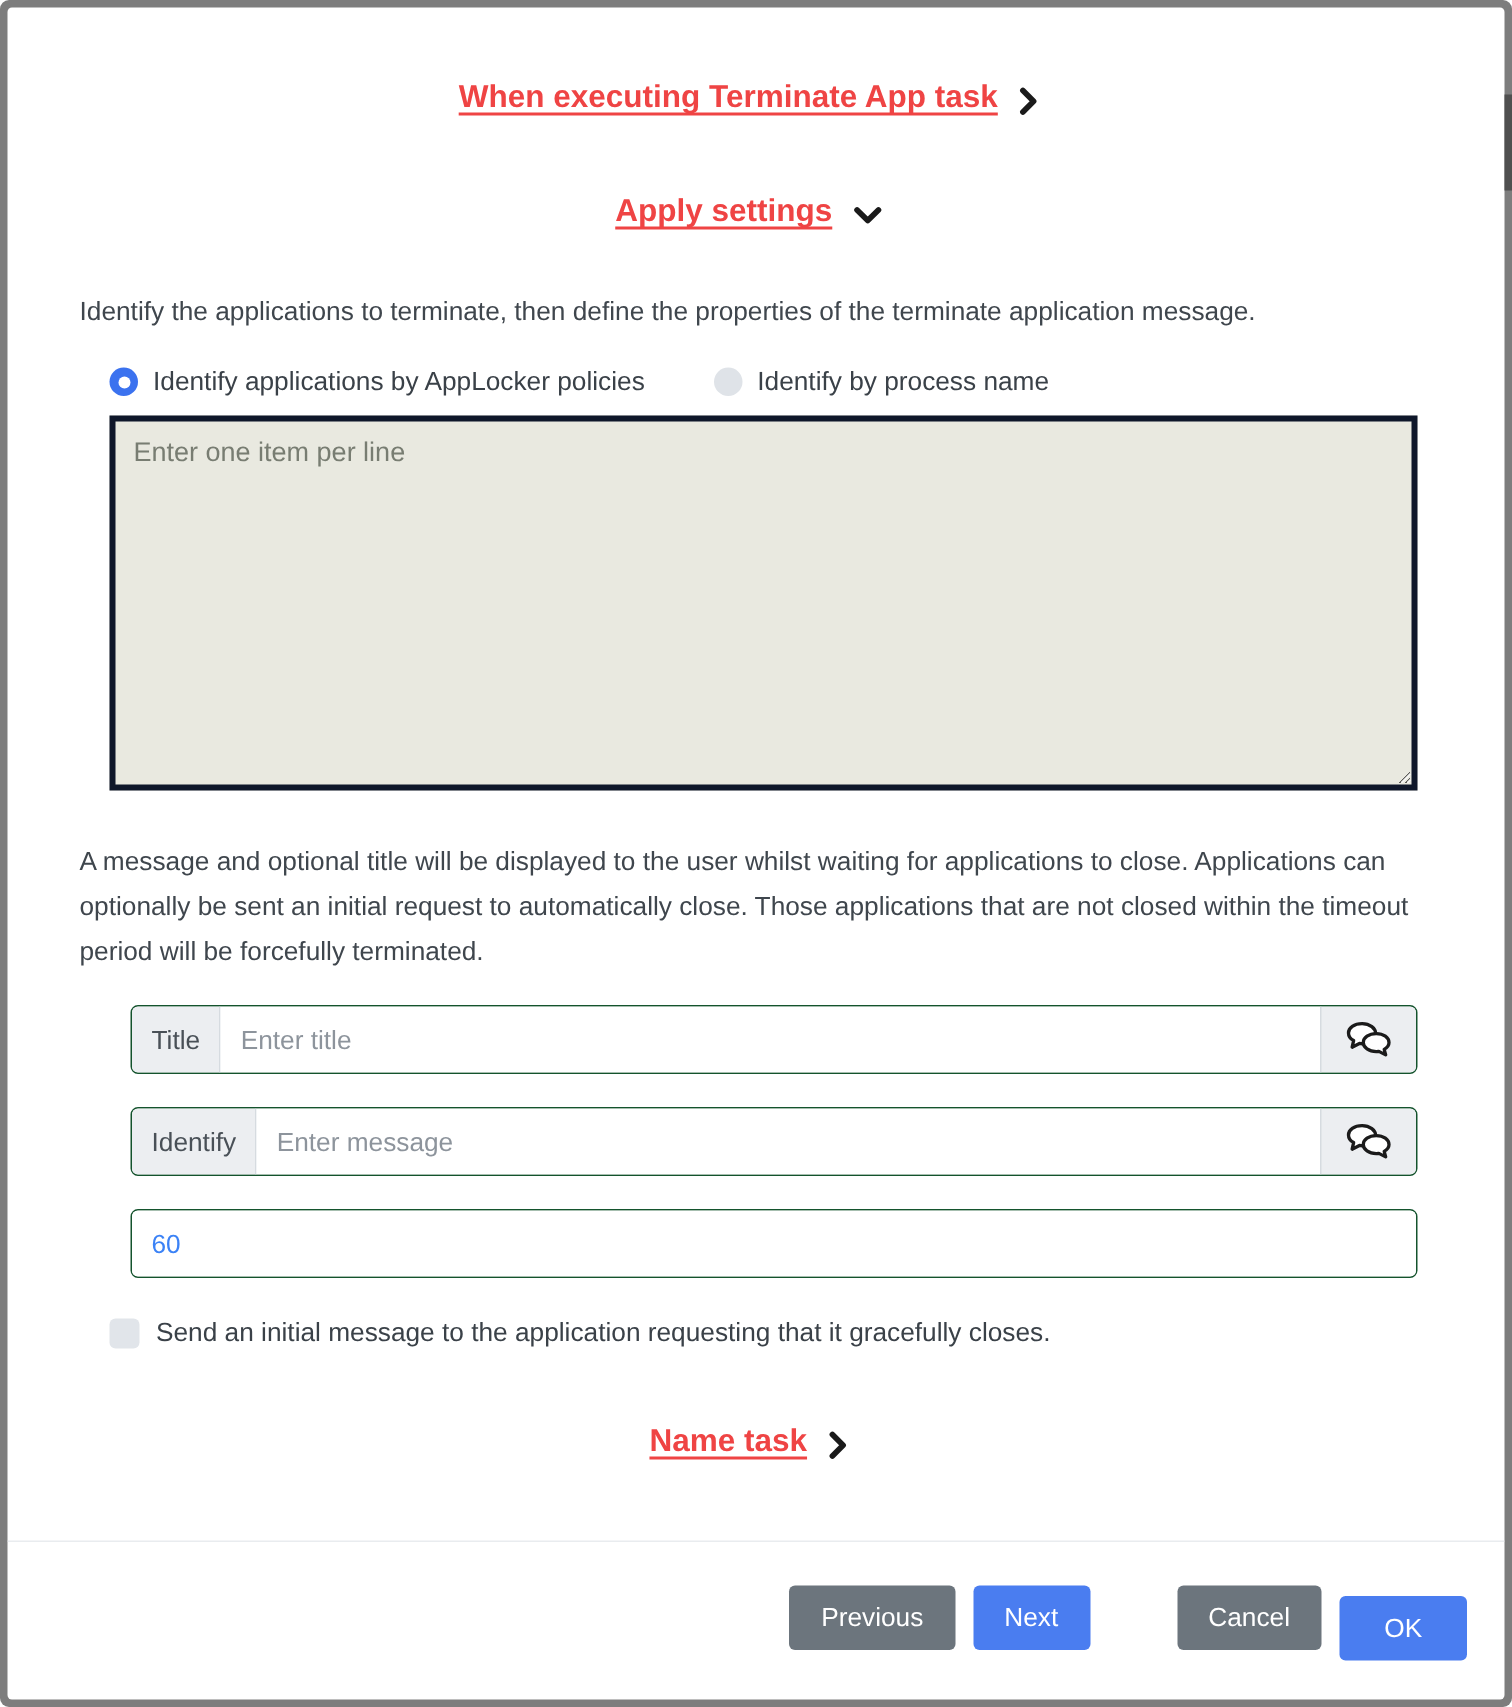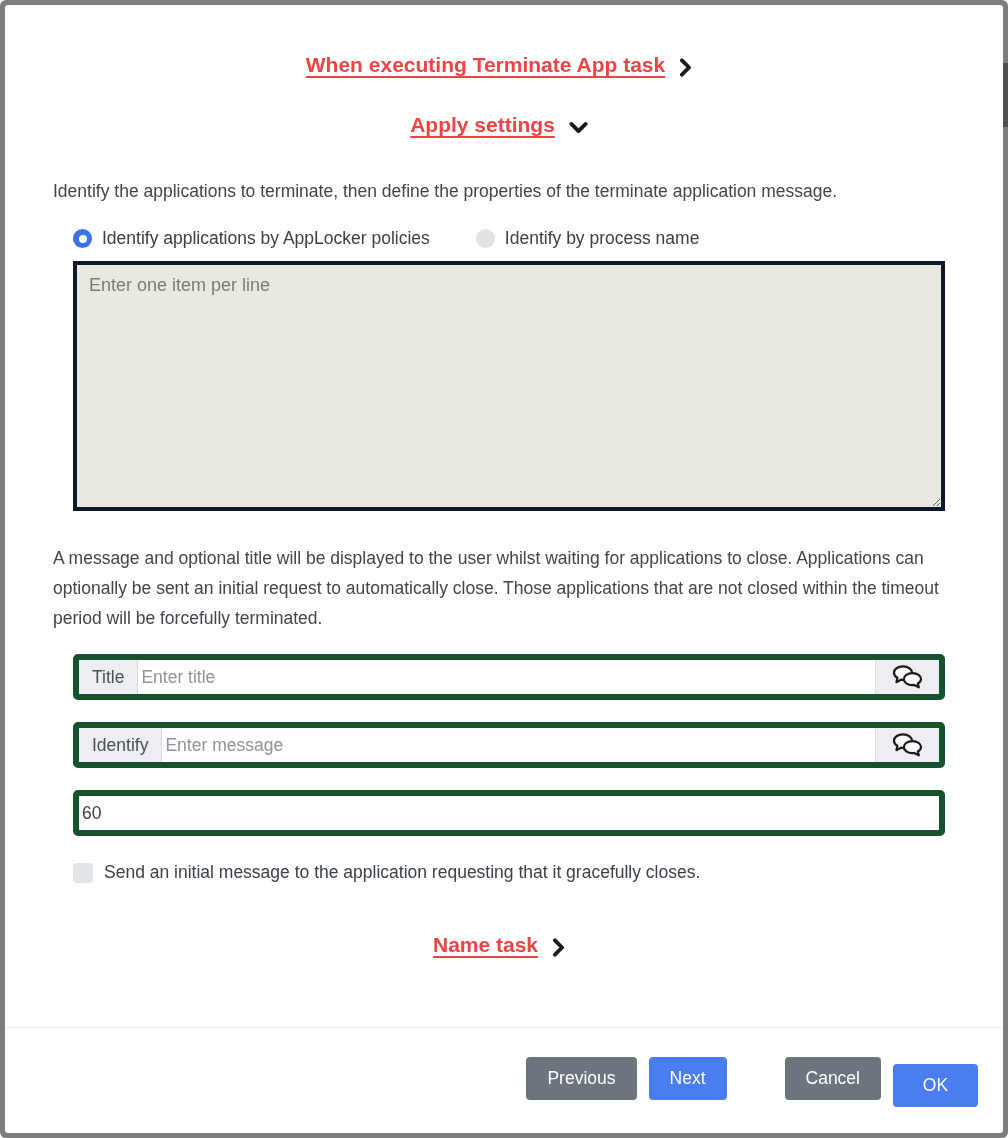--- a/index.html
+++ b/index.html
@@ -11,21 +11,21 @@
   .dialog { position:relative; width:100%; height:100%; background:#fff;
             border-radius:3px; display:flex; flex-direction:column; overflow:hidden; }
 
   .scroll-thumb { position:absolute; right:0; top:63px; width:5px; height:64px;
                   background:#4f4f4f; z-index:5; }
 
   .content { flex:1 1 auto; padding:0 58px 0 48px; color:#3a4148; }
 
   .center-link-row { display:flex; justify-content:center; align-items:center; gap:14px; }
   .row-header { margin-top:48px; }
-  .row-apply  { margin-top:36px; }
+  .row-apply  { margin-top:52px; }
   .row-name   { margin-top:50px; }
 
   a.nav-link { color:#ef4444; font-weight:bold; font-size:21px; text-decoration:underline;
                text-underline-offset:4px; cursor:pointer; }
   .chev { display:inline-flex; align-items:center; margin-top:4px; cursor:pointer; }
 
   .intro { margin:44px 0 0 0; font-size:17.5px; color:#3f464d; }
 
   .radio-row { display:flex; align-items:center; margin:26px 0 0 20px; gap:10px; font-size:17.5px; }
   .radio { width:19px; height:19px; border-radius:50%; position:relative; flex:0 0 auto; cursor:pointer; }
@@ -36,29 +36,29 @@
   .radio-label { margin-right:36px; cursor:default; }
 
   .app-list { display:block; margin:12px 0 0 20px; width:872px; height:250px; resize:both;
               background:#e9e9e0; border:4px solid #0f172a; font-family:"Liberation Sans",sans-serif;
               font-size:18px; padding:10px 12px; color:#3a4148; outline:none; }
   .app-list::placeholder { color:#787d72; }
 
   .desc { margin-top:32px; font-size:17.5px; line-height:30px; color:#3f464d; max-width:915px; }
 
   .form-area { margin-left:20px; width:872px; }
-  .igroup { display:flex; align-items:stretch; height:46px; border:6px solid #14532d;
-            border-radius:5px; overflow:hidden; background:#fff; }
+  .igroup { display:flex; align-items:stretch; height:46px; border:1px solid #14532d;
+            border-radius:5px; overflow:hidden; background:#fff;margin-left:14px; }
   .igroup + .igroup { margin-top:22px; }
   .ig-title { margin-top:21px; }
   .addon { background:#eceef1; color:#495057; display:flex; align-items:center;
            padding:0 13px; font-size:17.5px; border-right:1px solid #d6dbe0; white-space:nowrap; }
   .addon.right { border-right:none; border-left:1px solid #d6dbe0; padding:0 16px; cursor:pointer; }
-  .igroup input { flex:1; border:none; outline:none; font-size:17.5px; padding:0 3px;
-                  color:#404040; font-family:"Liberation Sans",sans-serif; background:#fff; }
+  .igroup input { flex:1; border:none; outline:none; font-size:17.5px; padding:0 13px;
+                  color:#3b82f6; font-family:"Liberation Sans",sans-serif; background:#fff; }
   .igroup input::placeholder { color:#8d949c; }
 
   .check-row { display:flex; align-items:center; gap:11px; margin:26px 0 0 20px; font-size:17.5px; }
   .checkbox { width:20px; height:20px; border-radius:4px; background:#e1e5ea; flex:0 0 auto; cursor:pointer; }
 
   .footer { flex:0 0 auto; border-top:1px solid #e9ecef; padding:22px 25px 26px 11px;
             display:flex; justify-content:flex-end; align-items:center; }
   .btn { border:none; border-radius:4px; color:#fff; font-size:17.5px; height:43px;
          padding:0 21px; cursor:pointer; font-family:"Liberation Sans",sans-serif; }
   .btn.secondary { background:#6c757d; }

